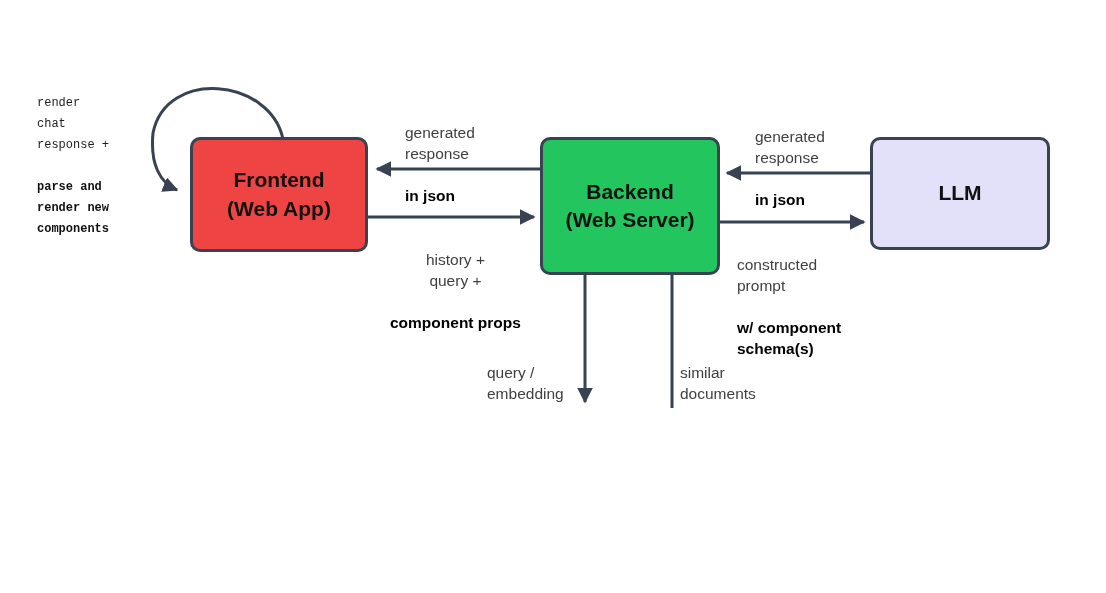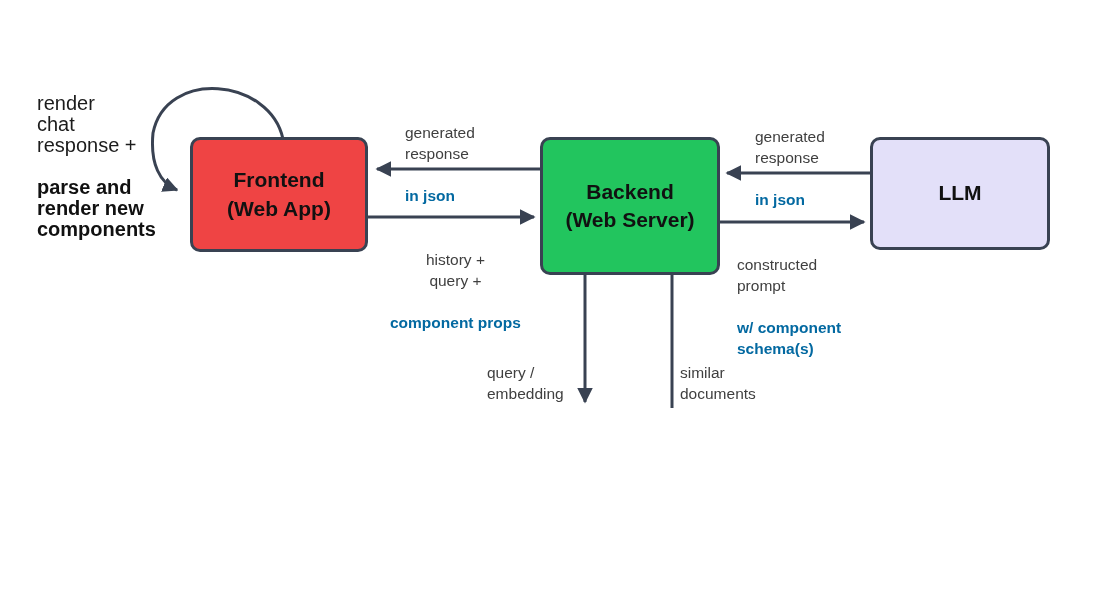--- a/index.html
+++ b/index.html
@@ -37,22 +37,22 @@
     white-space: pre-line;
   }
   .edge-label {
     position: absolute;
     font-size: 15.5px;
     line-height: 21px;
     color: #3f3f3f;
     white-space: pre-line;
   }
   .edge-label .reg { display: block; white-space: pre-line; }
-  .edge-label .bold { display: block; white-space: pre-line; font-weight: bold; color: #0369a1; }
-  .loop-label { color: #1c1c1c; font-size: 20px; }
+  .edge-label .bold { display: block; white-space: pre-line; font-weight: bold; color: #000000; }
+  .loop-label { color: #1c1c1c; font-size: 12px; font-family: Liberation Mono, monospace; }
   .loop-label .bold { color: #111111; }
 </style>
 </head>
 <body>
 
 <div class="canvas">
 
   <svg class="edges-svg" viewBox="0 0 1106 593" xmlns="http://www.w3.org/2000/svg">
     <defs>
       <marker id="arrow" viewBox="0 0 10 10" refX="9" refY="5" markerWidth="5.2" markerHeight="5.2" orient="auto-start-reverse" markerUnits="strokeWidth">

